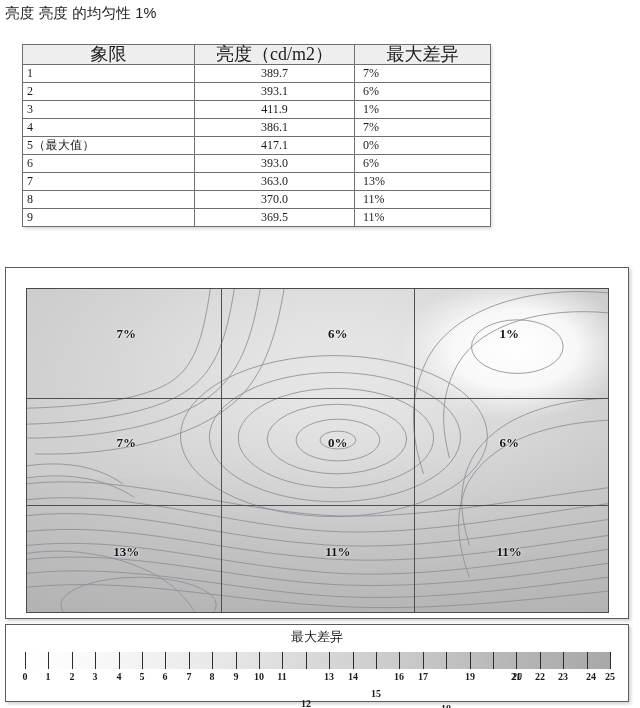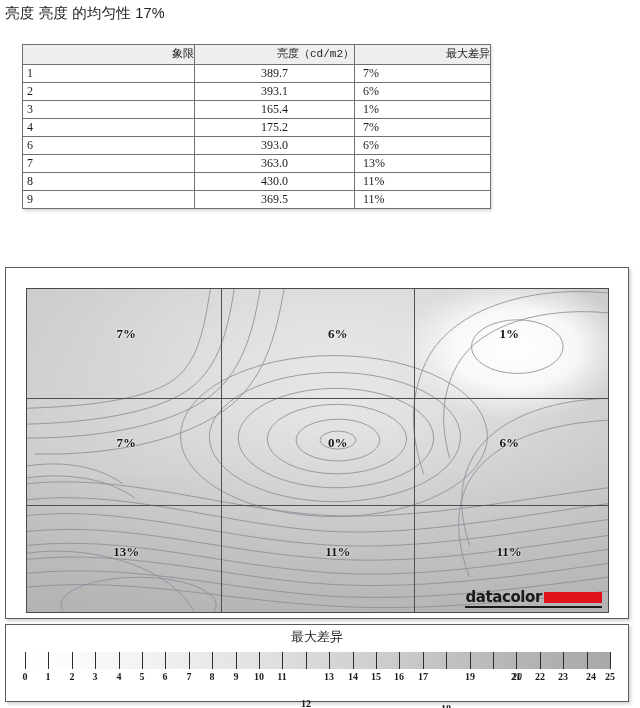--- a/index.html
+++ b/index.html
@@ -45,25 +45,25 @@
   table.qt th, table.qt td {
     border: 1px solid #6f6f6f;
     height: 17px;
     line-height: 17px;
     font-size: 12px;
     padding: 0;
   }
   table.qt thead th {
     background: #eeeeee;
     font-weight: normal;
-    font-family: Liberation Mono, monospace;
-    font-size: 11px;
+    font-family: Liberation Serif, serif;
+    font-size: 18px;
     height: 19px;
     line-height: 19px;
-    text-align: right;
+    text-align: center;
     color: #1c1c1c;
   }
   table.qt td.c-quadrant {
     text-align: left;
     padding-left: 4px;
     letter-spacing: 0.3px;
   }
   table.qt td.c-lum, table.qt td.c-dev {
     text-align: center;
   }
@@ -209,21 +209,21 @@
     font-weight: bold;
     font-size: 10px;
     color: #1a1a1a;
     transform: translateX(-50%);
     white-space: nowrap;
   }
 </style>
 </head>
 <body>
 
-<div id="page-title">亮度 亮度 的均匀性 17%</div>
+<div id="page-title">亮度 亮度 的均匀性 1%</div>
 
 <div id="quadrant-table-wrap">
   <table class="qt">
     <colgroup>
       <col class="col-q">
         <col class="col-l">
         <col class="col-d">
     </colgroup>
     <thead>
       <tr>
@@ -238,41 +238,46 @@
           <td class="c-lum">389.7</td>
           <td class="c-dev"><span class="devtext">7%</span></td>
         </tr>
         <tr>
           <td class="c-quadrant">2</td>
           <td class="c-lum">393.1</td>
           <td class="c-dev"><span class="devtext">6%</span></td>
         </tr>
         <tr>
           <td class="c-quadrant">3</td>
-          <td class="c-lum">165.4</td>
+          <td class="c-lum">411.9</td>
           <td class="c-dev"><span class="devtext">1%</span></td>
         </tr>
         <tr>
           <td class="c-quadrant">4</td>
-          <td class="c-lum">175.2</td>
+          <td class="c-lum">386.1</td>
           <td class="c-dev"><span class="devtext">7%</span></td>
+        </tr>
+        <tr>
+          <td class="c-quadrant">5（最大值）</td>
+          <td class="c-lum">417.1</td>
+          <td class="c-dev"><span class="devtext">0%</span></td>
         </tr>
         <tr>
           <td class="c-quadrant">6</td>
           <td class="c-lum">393.0</td>
           <td class="c-dev"><span class="devtext">6%</span></td>
         </tr>
         <tr>
           <td class="c-quadrant">7</td>
           <td class="c-lum">363.0</td>
           <td class="c-dev"><span class="devtext">13%</span></td>
         </tr>
         <tr>
           <td class="c-quadrant">8</td>
-          <td class="c-lum">430.0</td>
+          <td class="c-lum">370.0</td>
           <td class="c-dev"><span class="devtext">11%</span></td>
         </tr>
         <tr>
           <td class="c-quadrant">9</td>
           <td class="c-lum">369.5</td>
           <td class="c-dev"><span class="devtext">11%</span></td>
         </tr>
       </tbody>
   </table>
 </div>
@@ -368,25 +373,20 @@
         <div class="zone-label" style="left: 53.5%; top: 13.8%;">6%</div>
         <div class="zone-label" style="left: 83%; top: 13.8%;">1%</div>
         <div class="zone-label" style="left: 17.1%; top: 47.7%;">7%</div>
         <div class="zone-label" style="left: 53.5%; top: 47.7%;">0%</div>
         <div class="zone-label" style="left: 83%; top: 47.7%;">6%</div>
         <div class="zone-label" style="left: 17.1%; top: 81.5%;">13%</div>
         <div class="zone-label" style="left: 53.5%; top: 81.5%;">11%</div>
         <div class="zone-label" style="left: 83%; top: 81.5%;">11%</div>
       </div>
 
-    <div id="datacolor-logo">
-      <div id="datacolor-wordmark">datacolor</div>
-      <div id="datacolor-bar"></div>
-      <div id="datacolor-underline"></div>
-    </div>
   </div>
 </div>
 
 <div id="legend-area">
   <div id="legend-title">最大差异</div>
   <div id="legend-scale">
     <div id="legend-gradient"></div>
     <div id="legend-ticks">
         <div class="legend-tick" style="left: 0px;"></div>
         <div class="legend-tick-label" style="left: 0px;">0</div>
@@ -412,21 +412,21 @@
         <div class="legend-tick-label" style="left: 234px;">10</div>
         <div class="legend-tick" style="left: 257px;"></div>
         <div class="legend-tick-label" style="left: 257px;">11</div>
         <div class="legend-tick" style="left: 281px;"></div>
         <div class="legend-tick-label" style="left: 281px; margin-top: 27px;">12</div>
         <div class="legend-tick" style="left: 304px;"></div>
         <div class="legend-tick-label" style="left: 304px;">13</div>
         <div class="legend-tick" style="left: 328px;"></div>
         <div class="legend-tick-label" style="left: 328px;">14</div>
         <div class="legend-tick" style="left: 351px;"></div>
-        <div class="legend-tick-label" style="left: 351px;">15</div>
+        <div class="legend-tick-label" style="left: 351px; margin-top: 17px;">15</div>
         <div class="legend-tick" style="left: 374px;"></div>
         <div class="legend-tick-label" style="left: 374px;">16</div>
         <div class="legend-tick" style="left: 398px;"></div>
         <div class="legend-tick-label" style="left: 398px;">17</div>
         <div class="legend-tick" style="left: 421px;"></div>
         <div class="legend-tick-label" style="left: 421px; margin-top: 32px;">18</div>
         <div class="legend-tick" style="left: 445px;"></div>
         <div class="legend-tick-label" style="left: 445px;">19</div>
         <div class="legend-tick" style="left: 468px;"></div>
         <div class="legend-tick-label" style="left: 492px; font-style: italic;">20</div>

